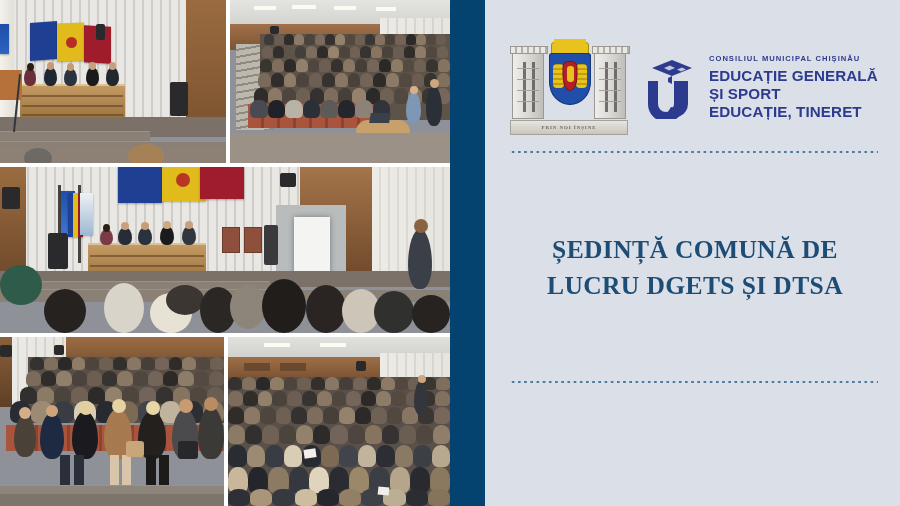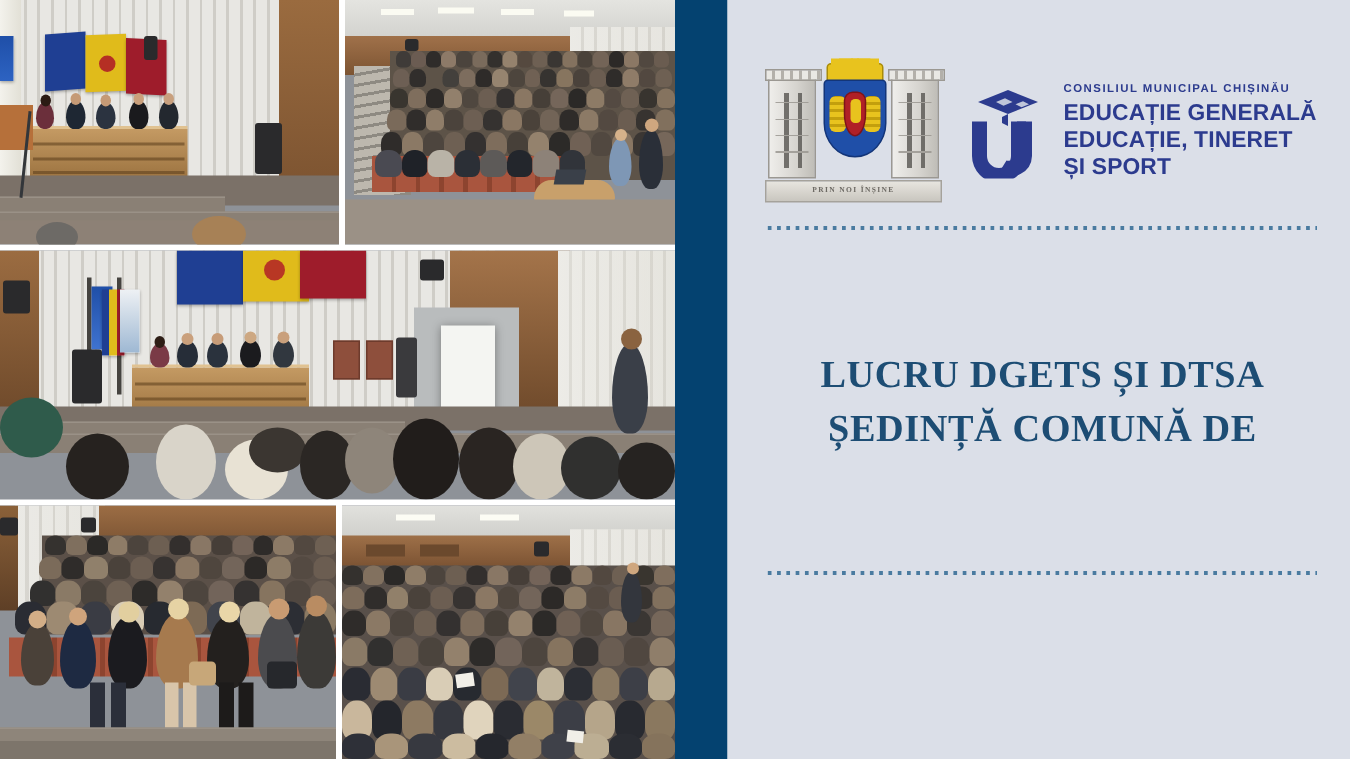--- a/index.html
+++ b/index.html
@@ -747,29 +747,29 @@
             <path d="M36 24 L46 24 L46 47 a14 14 0 0 1 -22 11 l5 -8 a6 6 0 0 0 7 -4 Z"></path>
           </g>
           <g fill="#dbdfe8">
             <path d="M22 11 L28 8.5 L33 11 L27 13.5 Z" opacity="0.85"></path>
             <path d="M35 12.5 L40 10.5 L44 12.5 L39 14.5 Z" opacity="0.85"></path>
           </g>
         </svg>
         <div id="dgets-text">
           <div id="org-small">CONSILIUL MUNICIPAL CHIȘINĂU</div>
           <div class="org-big">EDUCAȚIE GENERALĂ</div>
+          <div class="org-big">ȘI SPORT</div>
           <div class="org-big">EDUCAȚIE, TINERET</div>
-          <div class="org-big">ȘI SPORT</div>
         </div>
       </div>
 
     </div>
 
     <div class="divider" id="divider-top"></div>
     <div class="divider" id="divider-bottom"></div>
 
     <div id="title">
+      <div>ȘEDINȚĂ COMUNĂ DE</div>
       <div>LUCRU DGETS ȘI DTSA</div>
-      <div>ȘEDINȚĂ COMUNĂ DE</div>
     </div>
 
   </div>
 </div>
 
 </body></html>

